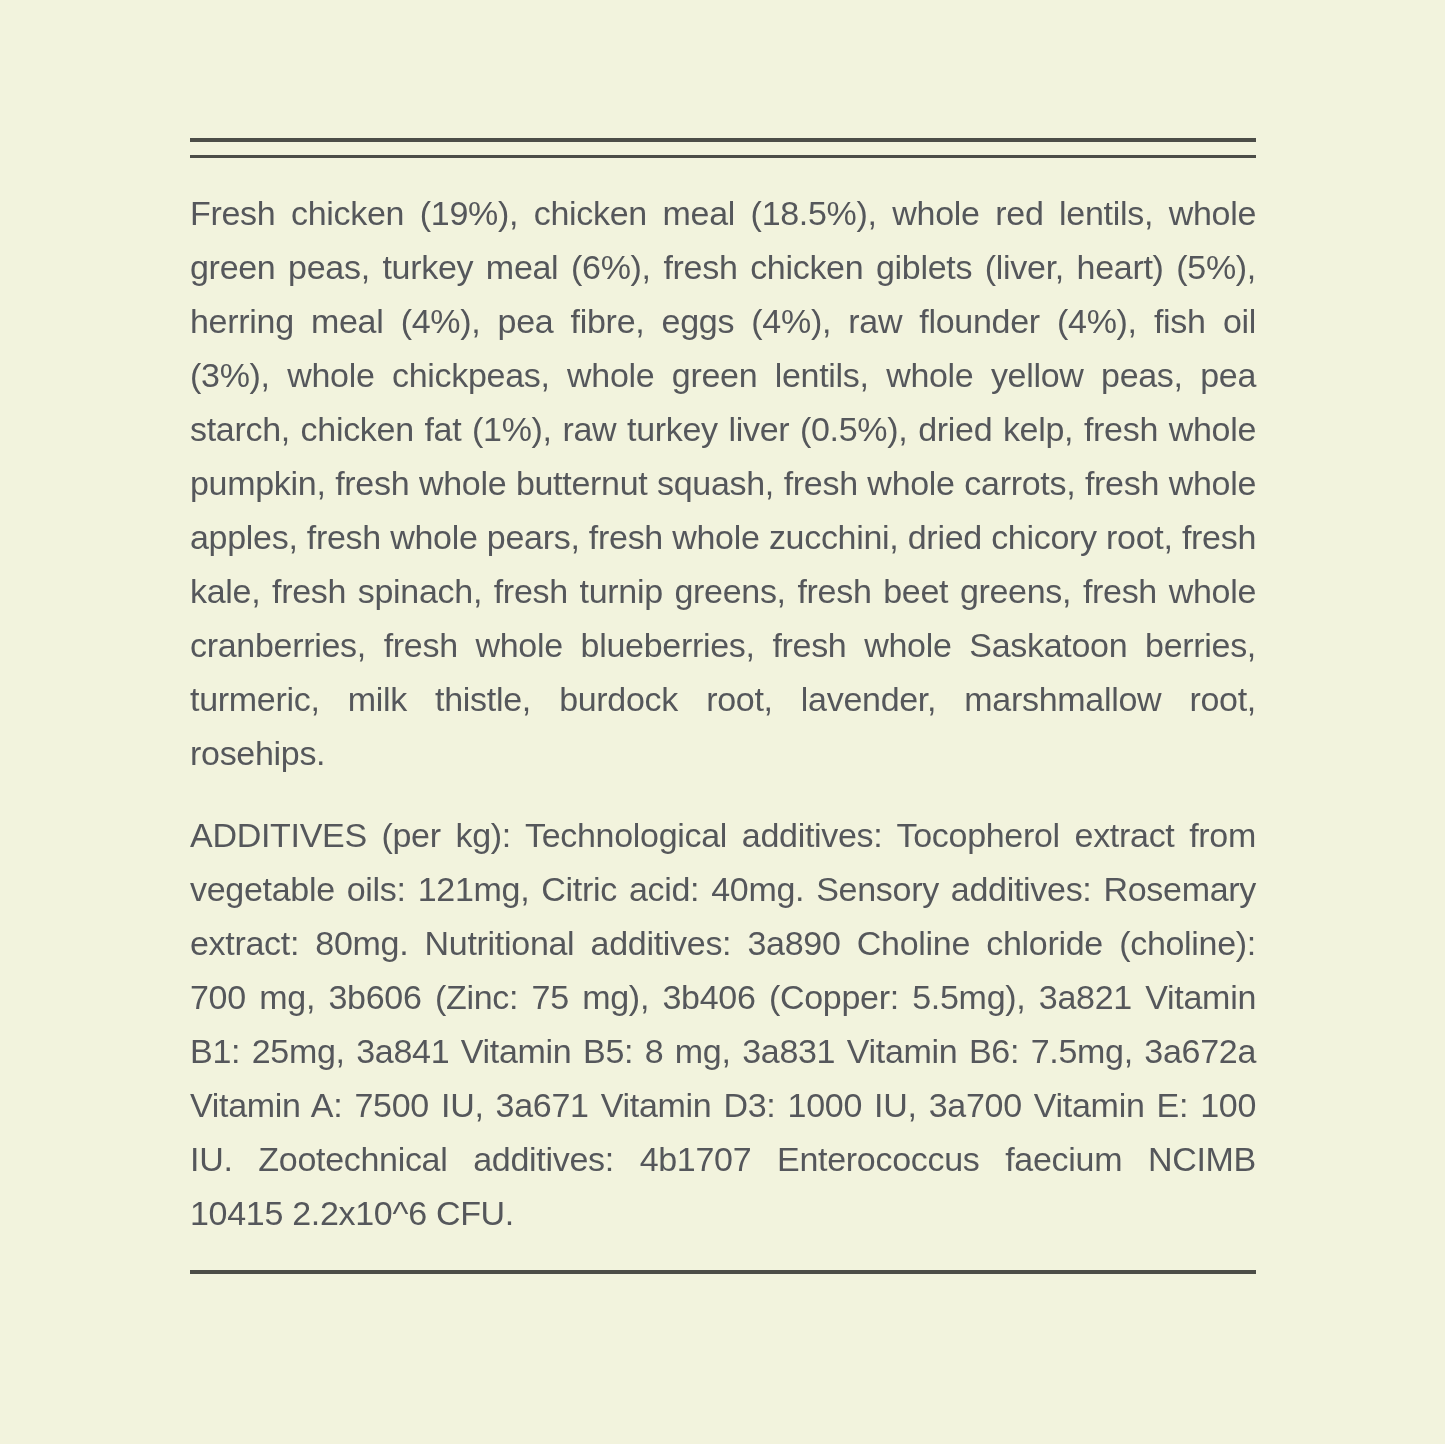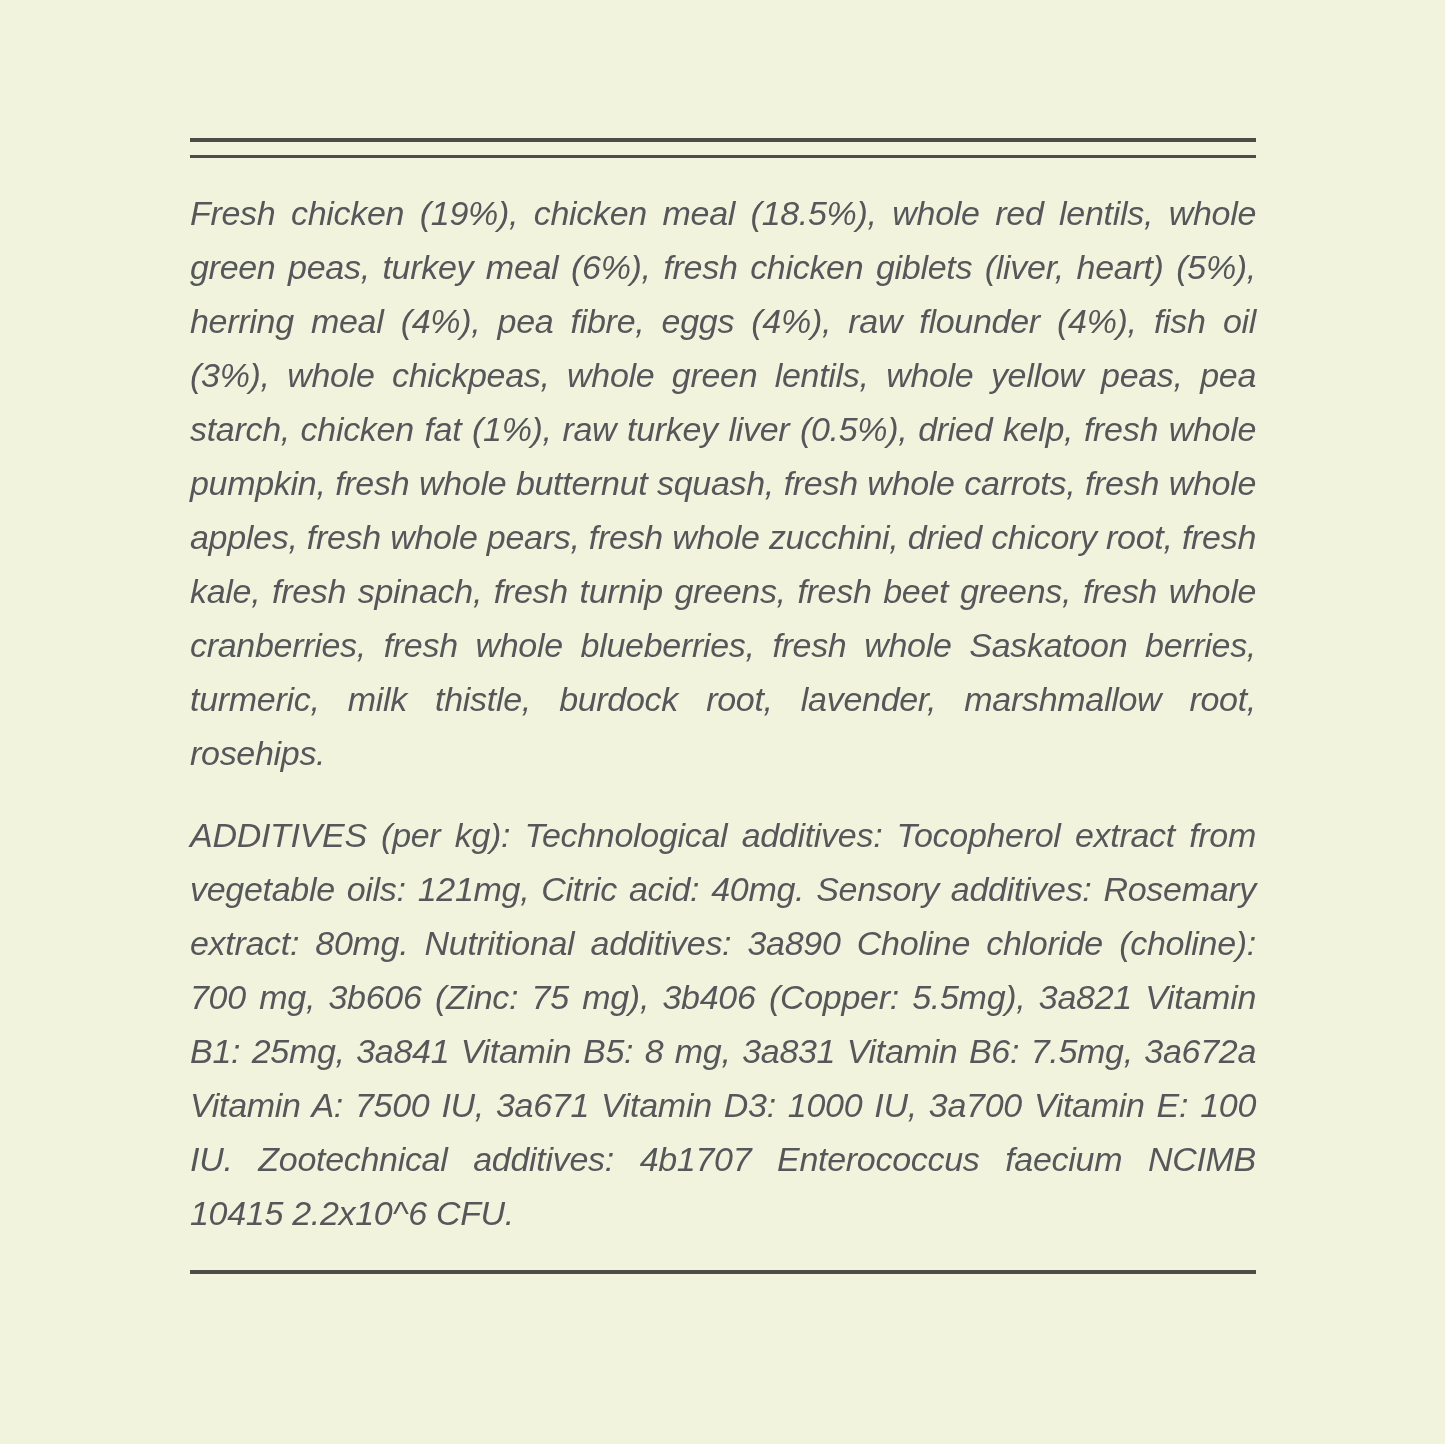--- a/index.html
+++ b/index.html
@@ -36,21 +36,20 @@
     color: #3FA24C;
   }
   p.body-text {
     color: #55575B;
     font-size: 34px;
     line-height: 54px;
     letter-spacing: -0.3px;
     text-align: justify;
     text-justify: inter-word;
     margin: 0;
-    font-style: italic;
   }
   p.ingredients { margin-top: 28px; }
   p.additives { margin-top: 28px; }
 </style>
 </head>
 <body style="background: rgb(242, 243, 221);">
 
 <div class="panel">
   <div class="rule rule-thick-top" style="background: rgb(76, 77, 71);"></div>
   <div class="rule rule-thin" style="background: rgb(76, 77, 71);"></div>

